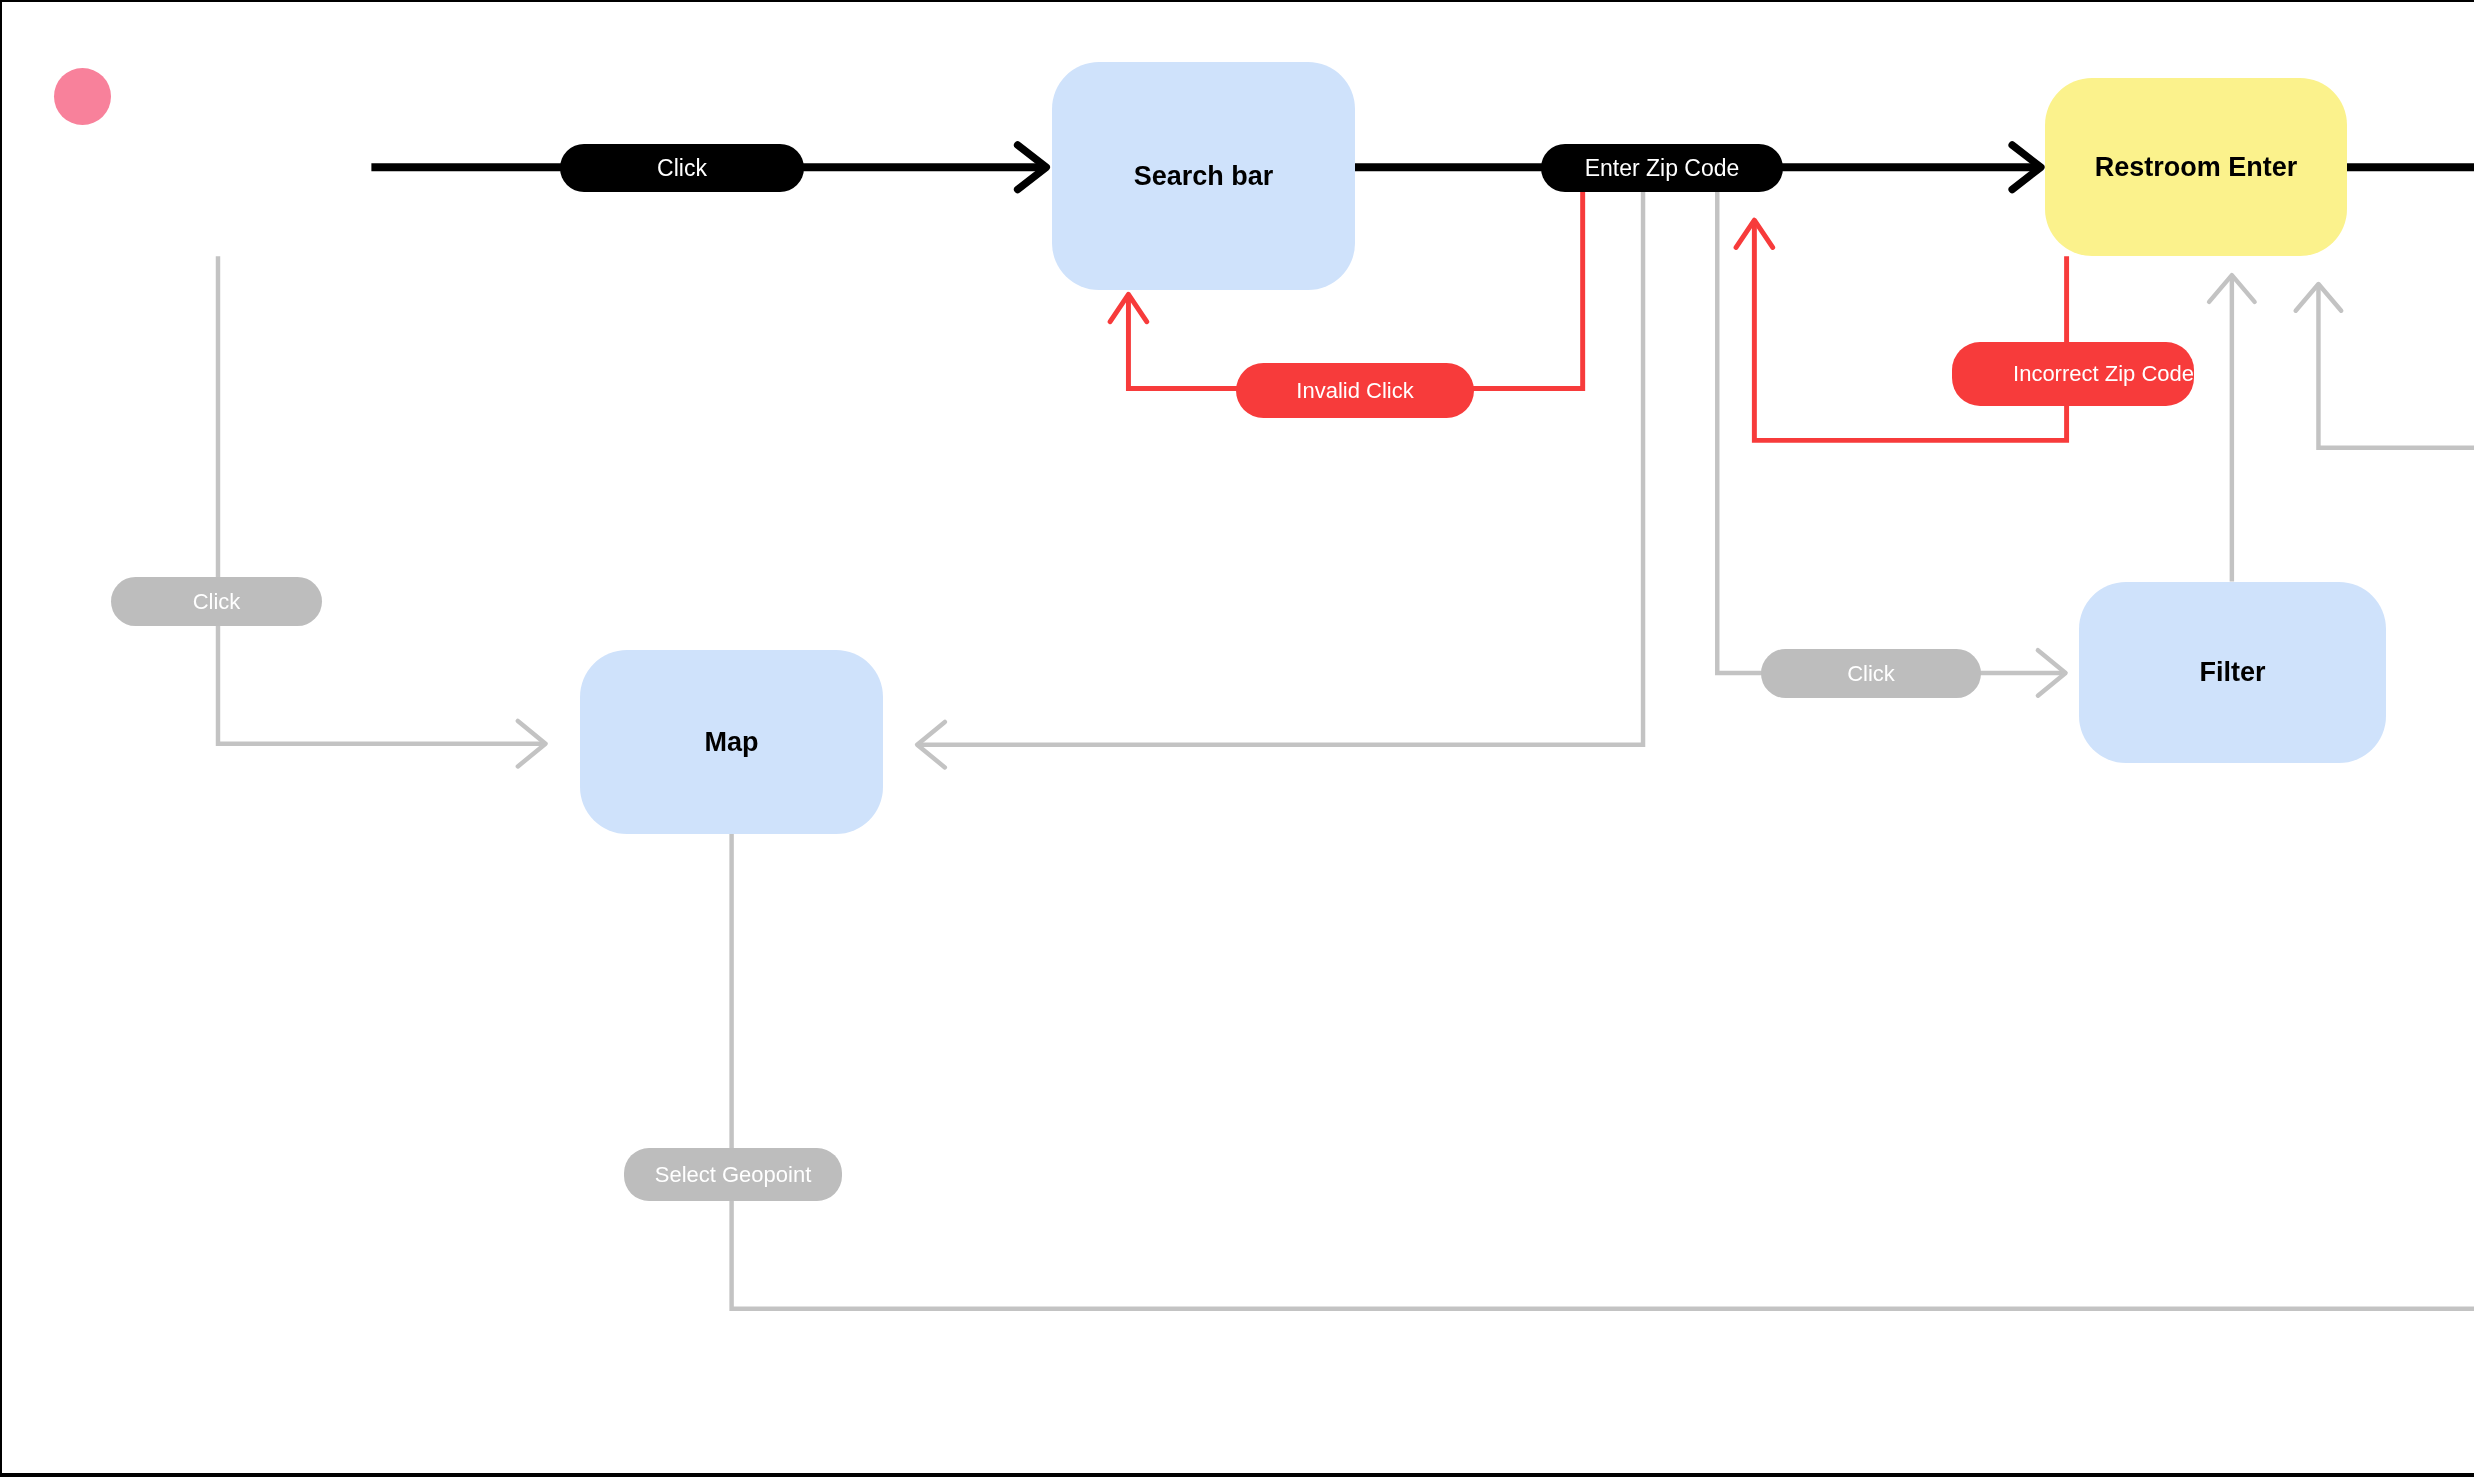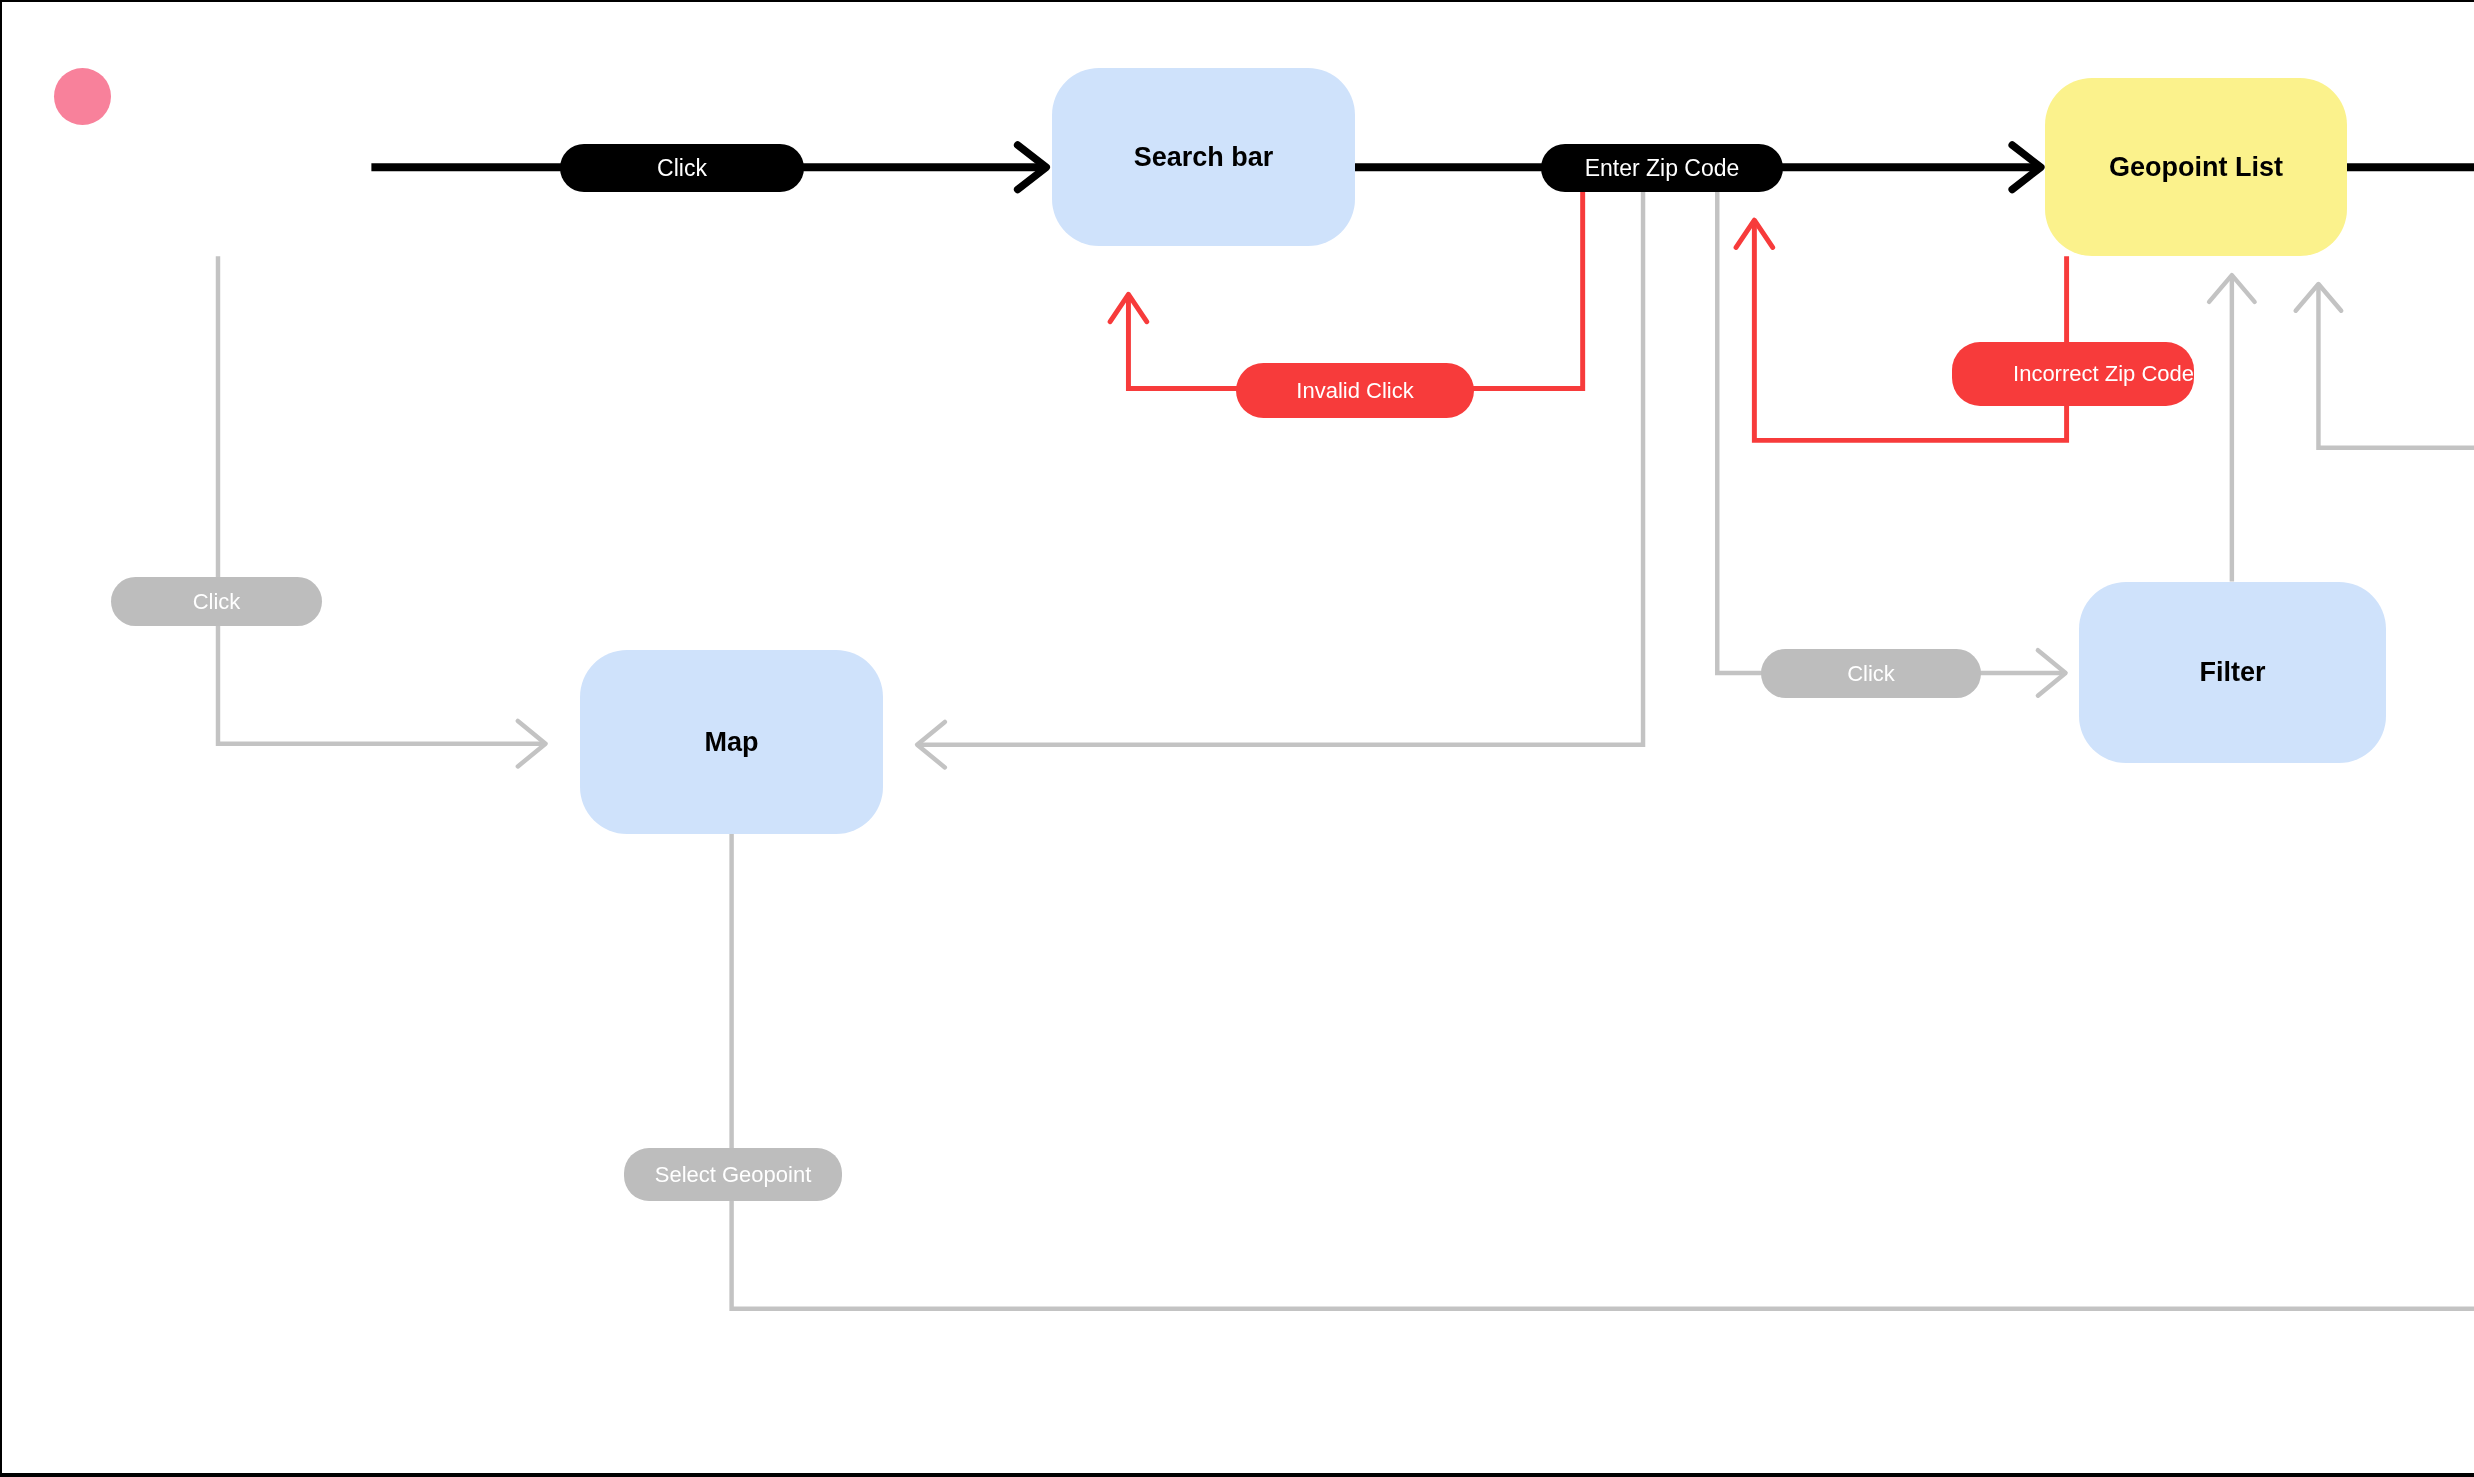--- a/index.html
+++ b/index.html
@@ -79,25 +79,25 @@
     <g>
       <path class="wire-gray" d="M6460 518 V905 H4685 V580"></path>
       <path class="head-gray" d="M4639 628 L4685 574 L4731 628"></path>
     </g>
     <g>
       <path class="wire-gray" d="M1478 1685 V2645 H6935 V425 H6802"></path>
       <path class="head-gray" d="M6852 379 L6796 425 L6852 471"></path>
     </g>
   </svg>
 
-  <div class="node blue" style="left:1052px;top:68px;width:303px;height:178px;">
+  <div class="node blue" style="left:1052px;top:62px;width:303px;height:228px;">
     <span>Search bar</span>
   </div>
   <div class="node yellow" style="left:2045px;top:78px;width:302px;height:178px;">
-    <span>Geopoint List</span>
+    <span>Restroom Enter</span>
   </div>
 
   <div class="node blue" style="left:2079px;top:582px;width:307px;height:181px;">
     <span>Filter</span>
   </div>
   <div class="node blue" style="left:580px;top:650px;width:303px;height:184px;">
     <span>Map</span>
   </div>
 
   <div class="pill black" style="left:560px;top:144px;width:244px;height:48px;">

